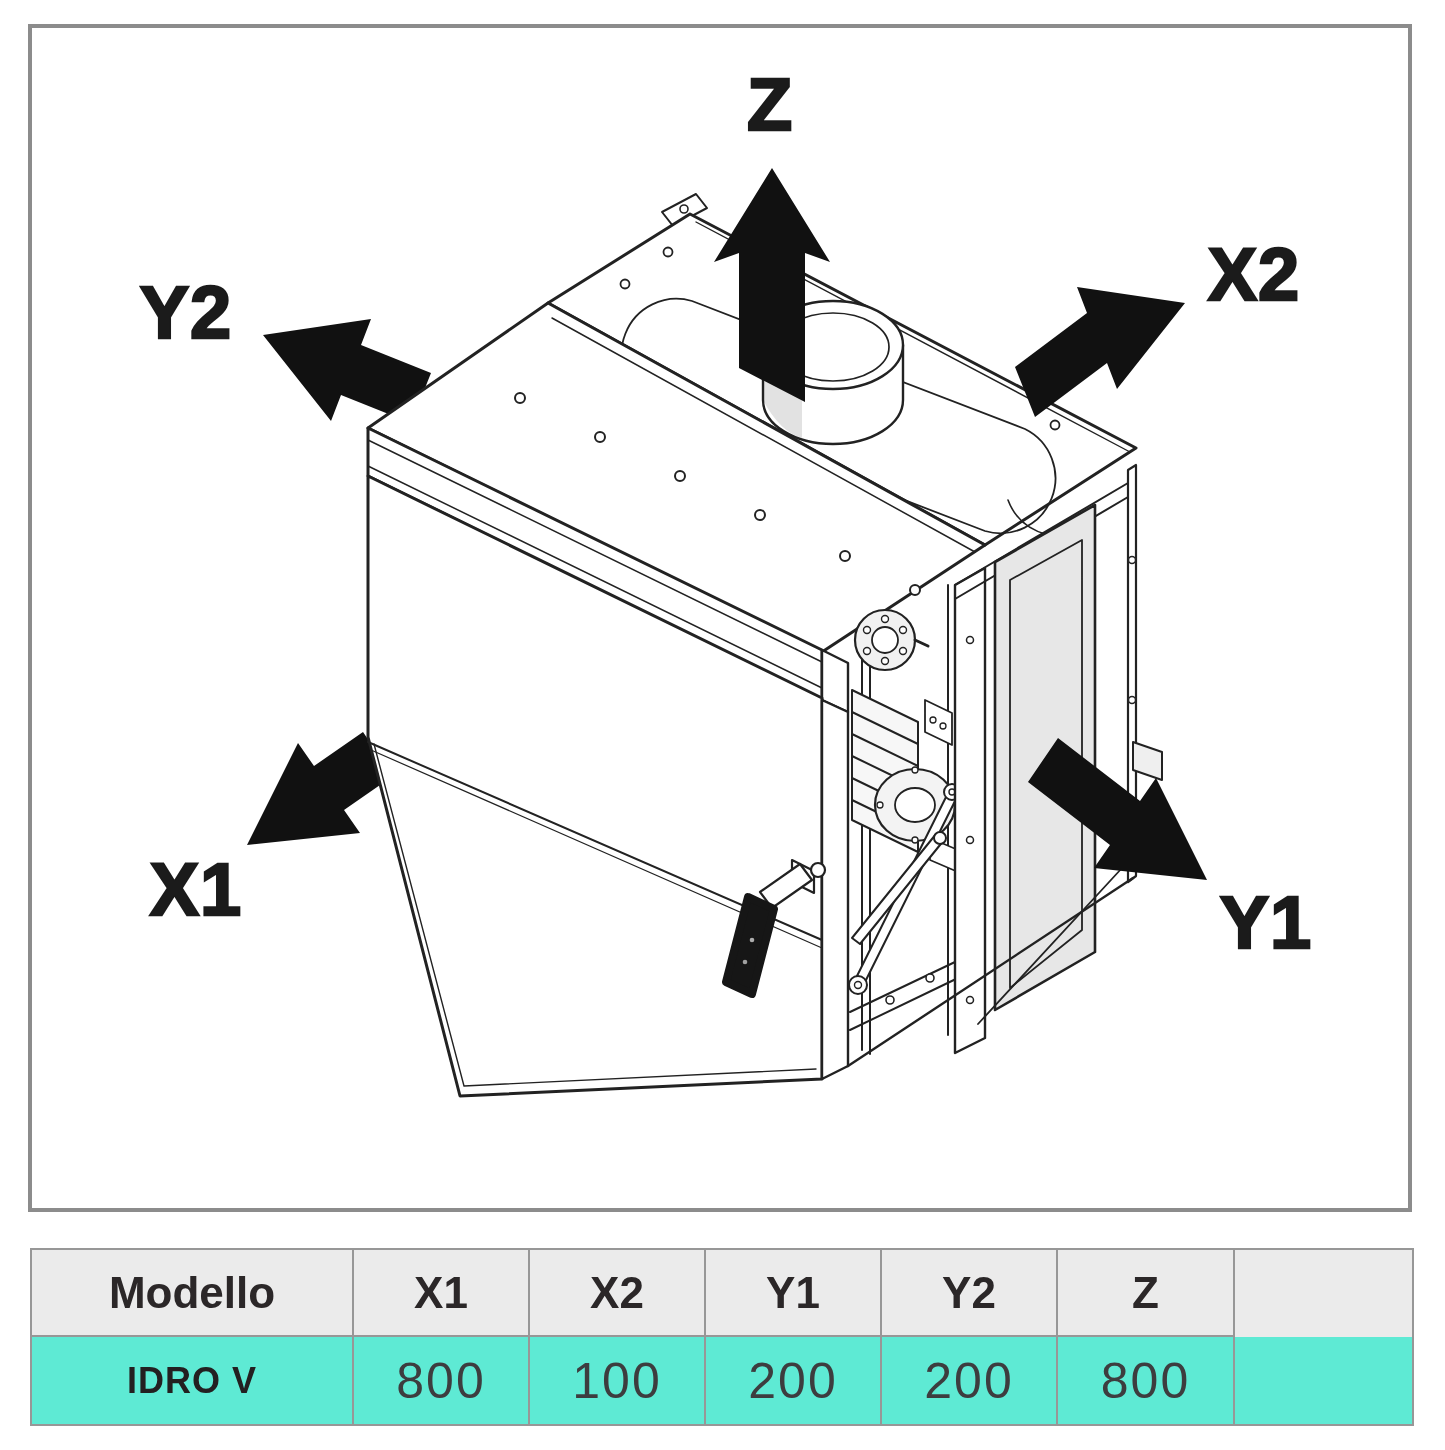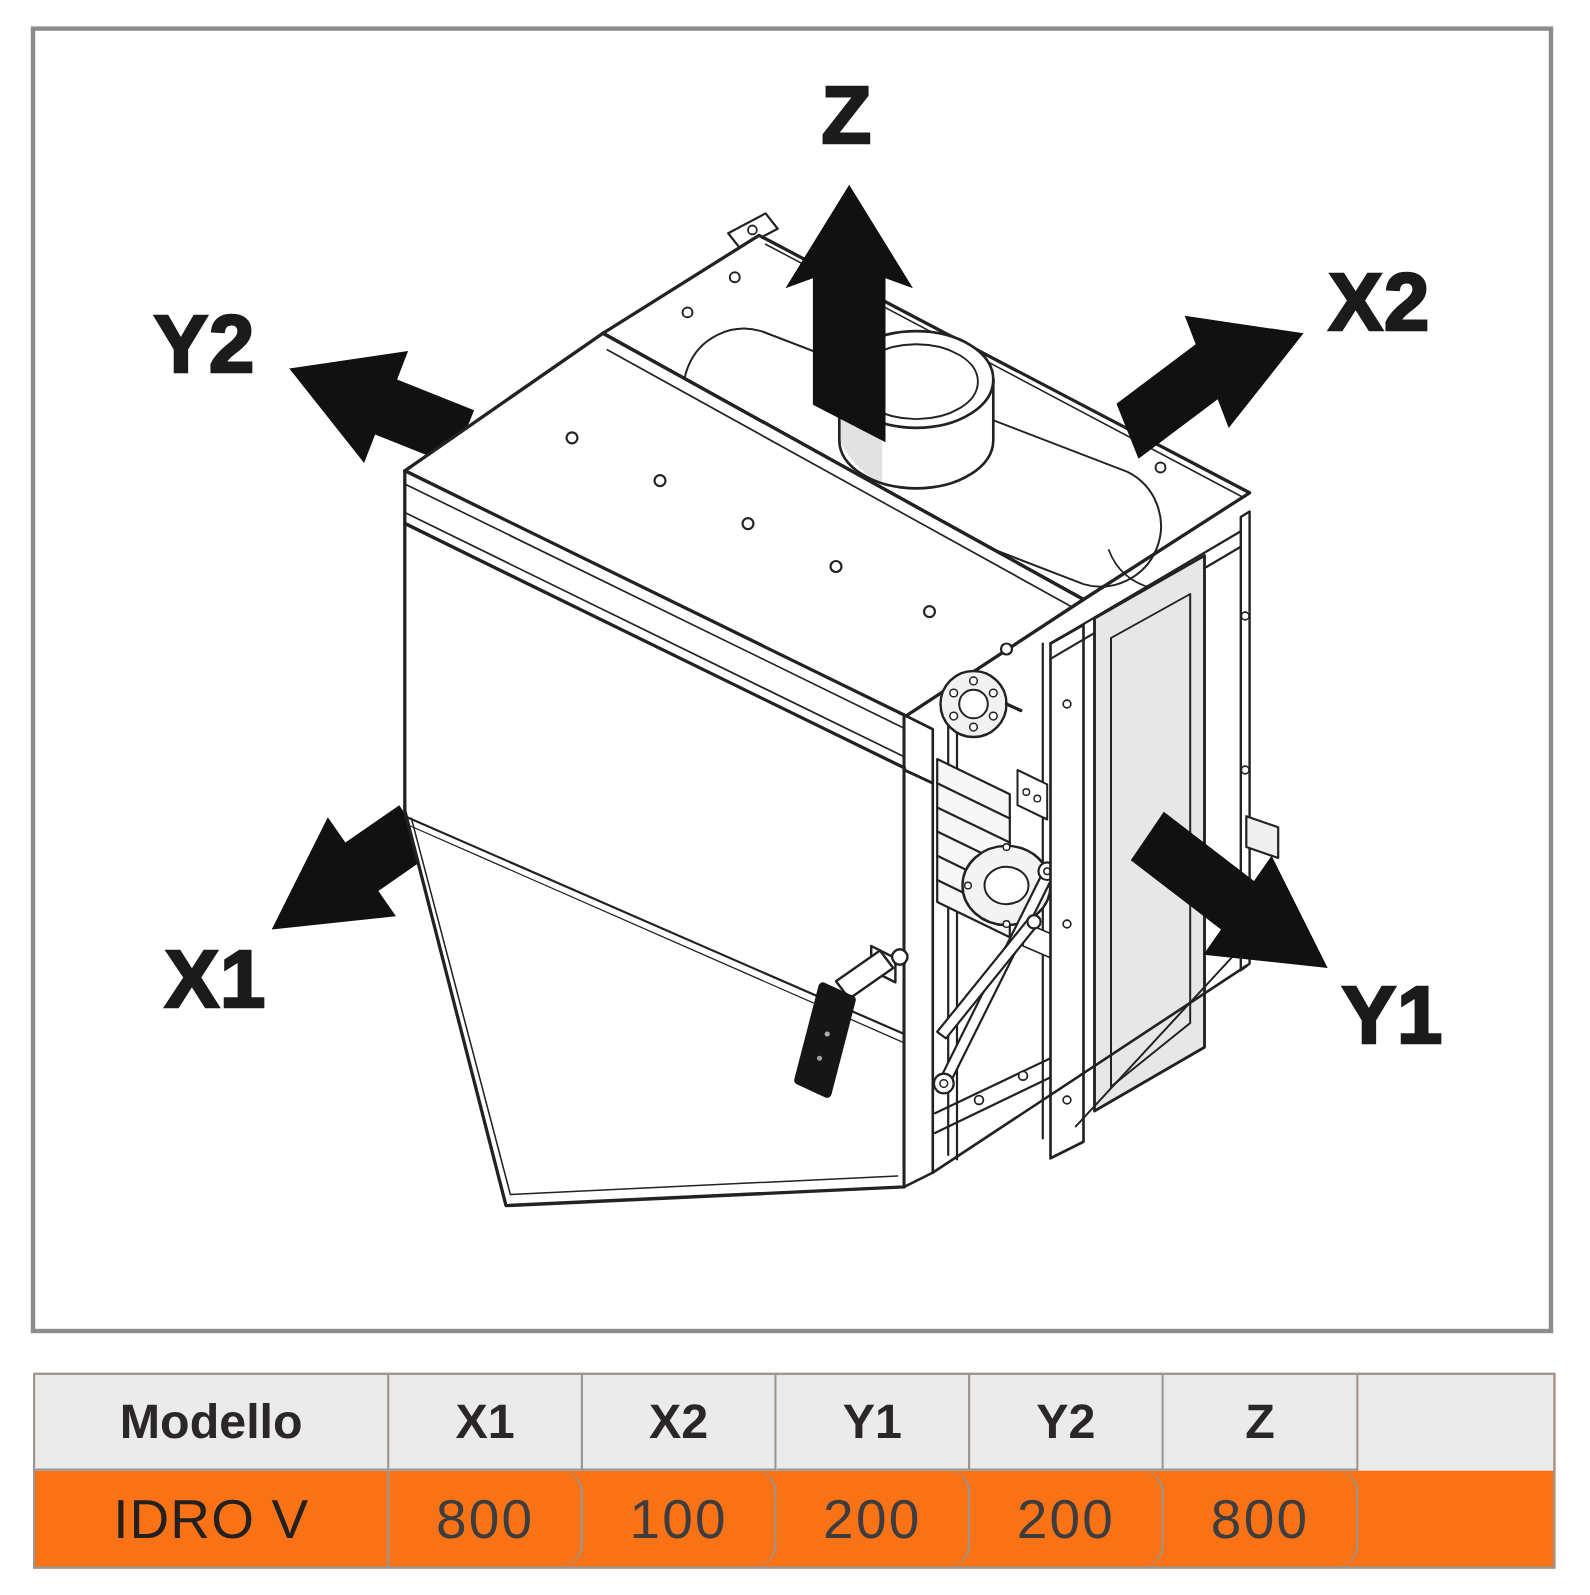--- a/index.html
+++ b/index.html
@@ -7,29 +7,29 @@
         font-family:"Liberation Sans", sans-serif;}
   .frame{position:absolute;left:28px;top:24px;width:1384px;height:1188px;
          border:4px solid #8c8c8c;background:#fff;box-sizing:border-box;}
   .scene{position:absolute;left:0;top:0;width:1445px;height:1450px;pointer-events:none;}
   .scene text{font-family:"Liberation Sans", sans-serif;font-weight:bold;font-size:74px;
               fill:#1b1b1b;stroke:#1b1b1b;stroke-width:2.5px;paint-order:stroke;
               text-anchor:middle;letter-spacing:1px;}
   .dim-table{position:absolute;left:30px;top:1248px;width:1380px;
              display:grid;grid-template-columns:322px 176px 176px 176px 176px 177px 177px;
              grid-template-rows:87px 87px;
-             border:2px solid #979797;box-sizing:content-box;background:#f97316;}
+             border:2px solid #979797;box-sizing:content-box;background:#5eead4;}
   .dim-table .cell{display:flex;align-items:center;justify-content:center;
                    border-right:2px solid #979797;border-bottom:2px solid #979797;
                    box-sizing:border-box;color:#2b2728;}
   .dim-table .cell:nth-child(7n){border-right:none;}
   .dim-table .cell:nth-last-child(-n+7){border-bottom:none;}
   .dim-table .head{background:#ebebeb;font-weight:bold;font-size:44px;}
-  .dim-table .model{font-weight:normal;font-size:50px;letter-spacing:1px;color:#232021;}
-  .dim-table .val{font-weight:400;font-size:50px;letter-spacing:2px;color:#3d3d3f;border-radius:20px;}
+  .dim-table .model{font-weight:bold;font-size:36px;letter-spacing:1px;color:#232021;}
+  .dim-table .val{font-weight:400;font-size:50px;letter-spacing:2px;color:#3d3d3f;}
   .dim-table .unit{font-weight:400;font-size:46px;color:#3d3d3f;}
 </style>
 </head>
 <body>
 
 <div class="page">
 
   <div class="frame"></div>
 
   <svg class="scene" viewBox="0 0 1445 1450">

